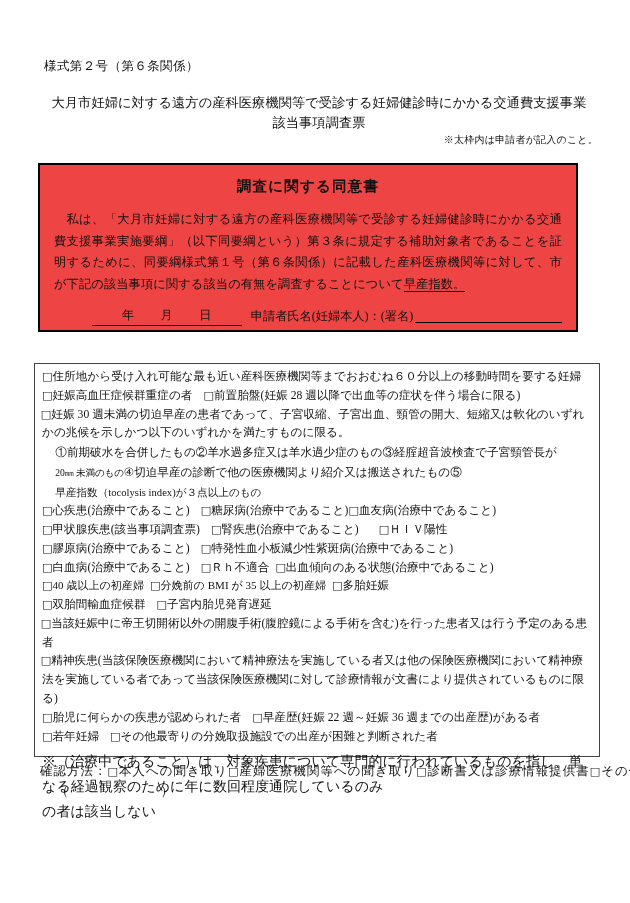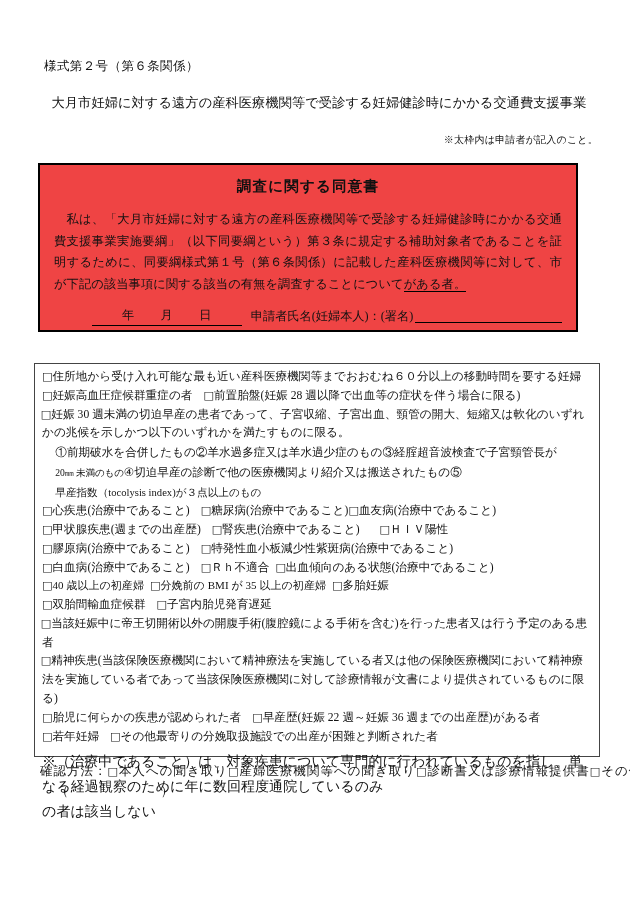--- a/index.html
+++ b/index.html
@@ -165,29 +165,30 @@
 </style>
 </head>
 <body>
 
 <div class="page">
 
   <div class="form-no">様式第２号（第６条関係）</div>
 
   <div class="doc-title">
     <span>大月市妊婦に対する遠方の産科医療機関等で受診する妊婦健診時にかかる交通費支援事業</span>
+    <span class="l2">該当事項調査票</span>
   </div>
 
   <div class="header-note">※太枠内は申請者が記入のこと。</div>
 
   <div class="consent-box">
     <div class="consent-title">調査に関する同意書</div>
 
     <div class="consent-body">
-      <span class="indent"></span><span>私は、「大月市妊婦に対する遠方の産科医療機関等で受診する妊婦健診時にかかる交通費支援事業実施要綱」（以下同要綱という）第３条に規定する補助対象者であることを証明するために、同要綱様式第１号（第６条関係）に記載した産科医療機関等に対して、市が下記の該当事項に関する該当の有無を調査することについて</span><span class="u-line">がある者。</span>
+      <span class="indent"></span><span>私は、「大月市妊婦に対する遠方の産科医療機関等で受診する妊婦健診時にかかる交通費支援事業実施要綱」（以下同要綱という）第３条に規定する補助対象者であることを証明するために、同要綱様式第１号（第６条関係）に記載した産科医療機関等に対して、市が下記の該当事項に関する該当の有無を調査することについて</span><span class="u-line">早産指数。</span>
     </div>
 
     <div class="sig-row">
       <span class="sig-date"><span class="sp"></span><span>年</span><span class="sp"></span><span>月</span><span class="sp"></span><span>日</span><span class="sp"></span></span>
       <span class="sig-label">申請者氏名(妊婦本人)：(署名)</span>
       <span class="sig-blank"></span>
     </div>
   </div>
 
   <div class="check-box">
@@ -213,21 +214,21 @@
     </div>
     <div class="num-line">
       <span class="tocolysis">早産指数（tocolysis index)が３点以上のもの</span>
     </div>
 
     <div class="ck">
       <span class="cbox">□</span><span>心疾患(治療中であること)</span><span class="gap"></span><span class="cbox">□</span><span>糖尿病(治療中であること)</span><span class="cbox">□</span><span>血友病(治療中であること)</span>
     </div>
 
     <div class="ck">
-      <span class="cbox">□</span><span>甲状腺疾患(週までの出産歴)</span><span class="gap"></span><span class="cbox">□</span><span>腎疾患(治療中であること)</span><span class="gap-l"></span><span class="cbox">□</span><span>ＨＩＶ陽性</span>
+      <span class="cbox">□</span><span>甲状腺疾患(該当事項調査票)</span><span class="gap"></span><span class="cbox">□</span><span>腎疾患(治療中であること)</span><span class="gap-l"></span><span class="cbox">□</span><span>ＨＩＶ陽性</span>
     </div>
 
     <div class="ck">
       <span class="cbox">□</span><span>膠原病(治療中であること)</span><span class="gap"></span><span class="cbox">□</span><span>特発性血小板減少性紫斑病(治療中であること)</span>
     </div>
 
     <div class="ck">
       <span class="cbox">□</span><span>白血病(治療中であること)</span><span class="gap"></span><span class="cbox">□</span><span>Ｒｈ不適合</span><span class="gap-s"></span><span class="cbox">□</span><span>出血傾向のある状態(治療中であること)</span>
     </div>
 

